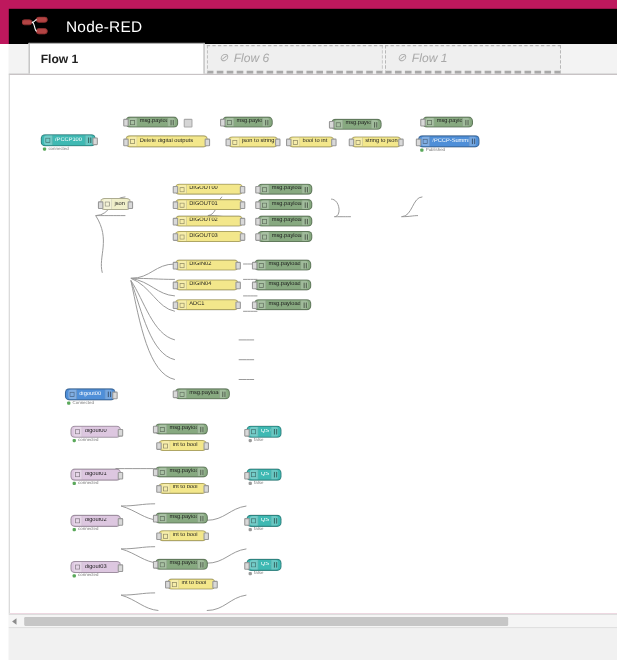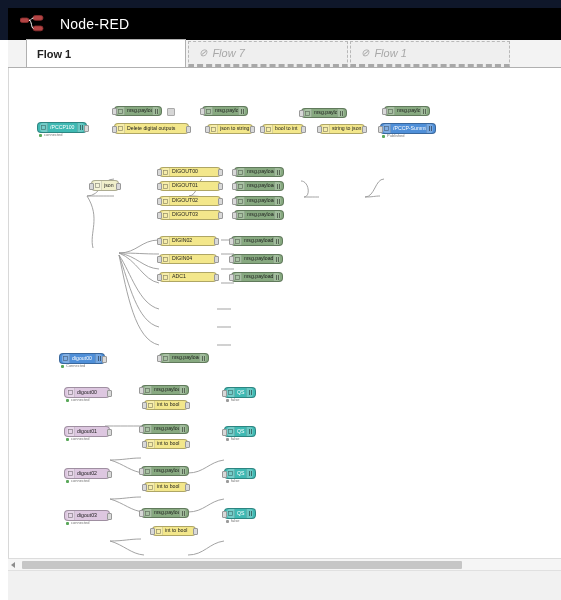--- a/index.html
+++ b/index.html
@@ -2,21 +2,21 @@
 <html><head>
 <meta charset="utf-8">
 <style>
   html, body {
     margin: 0; padding: 0;
     width: 561px; height: 600px;
     background: #ffffff;
     font-family: "Liberation Sans", sans-serif;
     overflow: hidden;
   }
-  #app { position: relative; width: 561px; height: 600px; background:#0f172a; }
+  #app { position: relative; width: 561px; height: 600px; background:#be185d; }
 
   
   .header {
     position: absolute; left: 8px; top: 8px; right: 0px;
     width: 553px; height: 32px;
     background: #000000;
     display: flex; align-items: center;
     padding-left: 12px;
     box-sizing: border-box;
   }
@@ -160,21 +160,21 @@
     </span>
     <span class="title">Node-RED</span>
   </div>
 
   <div class="tabbar">
     <div class="tab active">
       <span class="lbl">Flow 1</span>
     </div>
     <div class="tab disabled">
       <span class="dis-icon">⊘</span>
-      <span class="lbl">Flow 7</span>
+      <span class="lbl">Flow 6</span>
     </div>
     <div class="tab disabled">
       <span class="dis-icon">⊘</span>
       <span class="lbl">Flow 1</span>
     </div>
   </div>
 
   <div class="workspace">
     <div class="canvas" id="canvas">
       <svg class="wires" id="wire-layer" viewBox="0 0 553 490">

